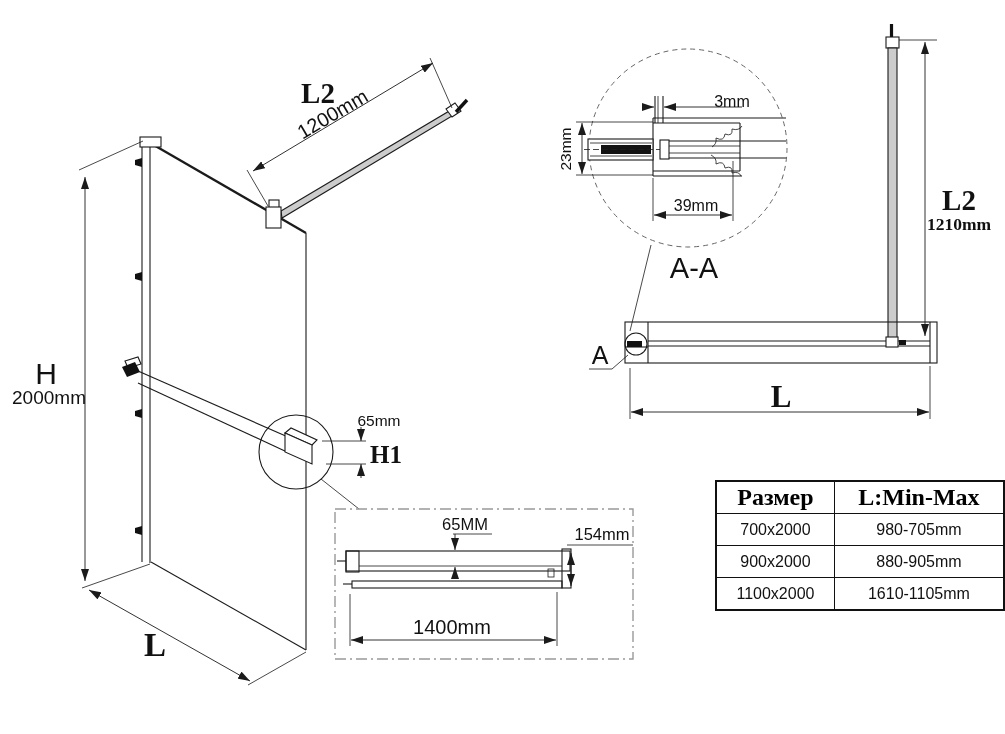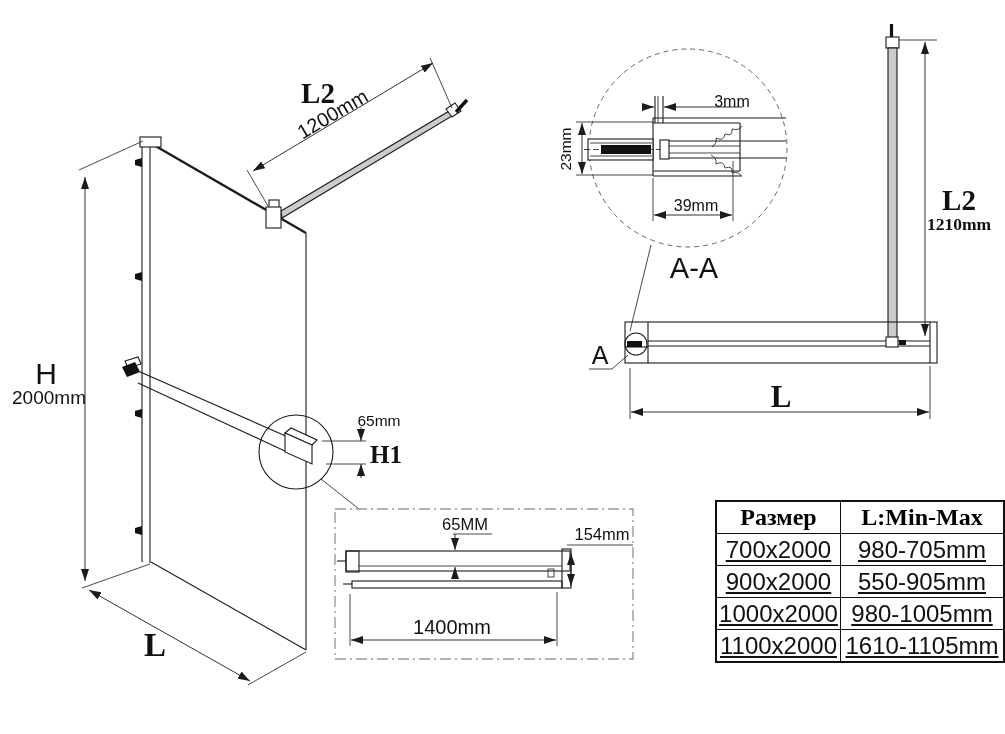--- a/index.html
+++ b/index.html
@@ -13,26 +13,26 @@
   .dim{fill:none;stroke:#1b1b1b;stroke-width:0.9;}
   .wfill{fill:#ffffff;stroke:#1b1b1b;stroke-width:1.1;}
   .gfill{fill:#cccccc;stroke:#1b1b1b;stroke-width:1.1;}
   .blk{fill:#111;stroke:none;}
   .dashc{fill:none;stroke:#666;stroke-width:1;stroke-dasharray:5 4;}
   .dashbox{fill:none;stroke:#999;stroke-width:1.4;stroke-dasharray:11 4 2 4;}
   text{fill:#111;stroke:none;}
   .sans{font-family:"Liberation Sans","DejaVu Sans",sans-serif;}
   .serb{font-family:"Liberation Serif","DejaVu Serif",serif;font-weight:700;}
   
-  .size-table{position:absolute;left:673px;top:500px;border-collapse:collapse;table-layout:fixed;margin-left:42px;}
+  .size-table{position:absolute;left:673px;top:480px;border-collapse:collapse;table-layout:fixed;margin-left:42px;}
   .size-table td,.size-table th{border:1.6px solid #111;text-align:center;vertical-align:middle;
       height:31px;padding:0;}
   .size-table{border:2.4px solid #111;}
   .size-table th{font-family:"Liberation Serif","DejaVu Serif",serif;font-size:24px;font-weight:700;}
-  .size-table td{font-family:"Liberation Sans","DejaVu Sans",sans-serif;font-size:24px;color:#111;text-decoration:underline;}
+  .size-table td{font-family:"Liberation Sans","DejaVu Sans",sans-serif;font-size:16px;color:#111;}
   .col-size{width:126px;}
   .col-range{width:188px;}
 </style>
 </head>
 <body>
 
 <div class="canvas">
 
 <svg width="1005" height="734" viewBox="0 0 1005 734">
   <defs>
@@ -257,25 +257,21 @@
         <tr>
       <th>Размер</th>
       <th>L:Min-Max</th>
     </tr>
     <tr>
       <td>700x2000</td>
       <td>980-705mm</td>
     </tr>
     <tr>
       <td>900x2000</td>
-      <td>550-905mm</td>
-    </tr>
-    <tr>
-      <td>1000x2000</td>
-      <td>980-1005mm</td>
+      <td>880-905mm</td>
     </tr>
     <tr>
       <td>1100x2000</td>
       <td>1610-1105mm</td>
     </tr>
   </tbody>
     </table>
 </div>
 
 </body></html>

